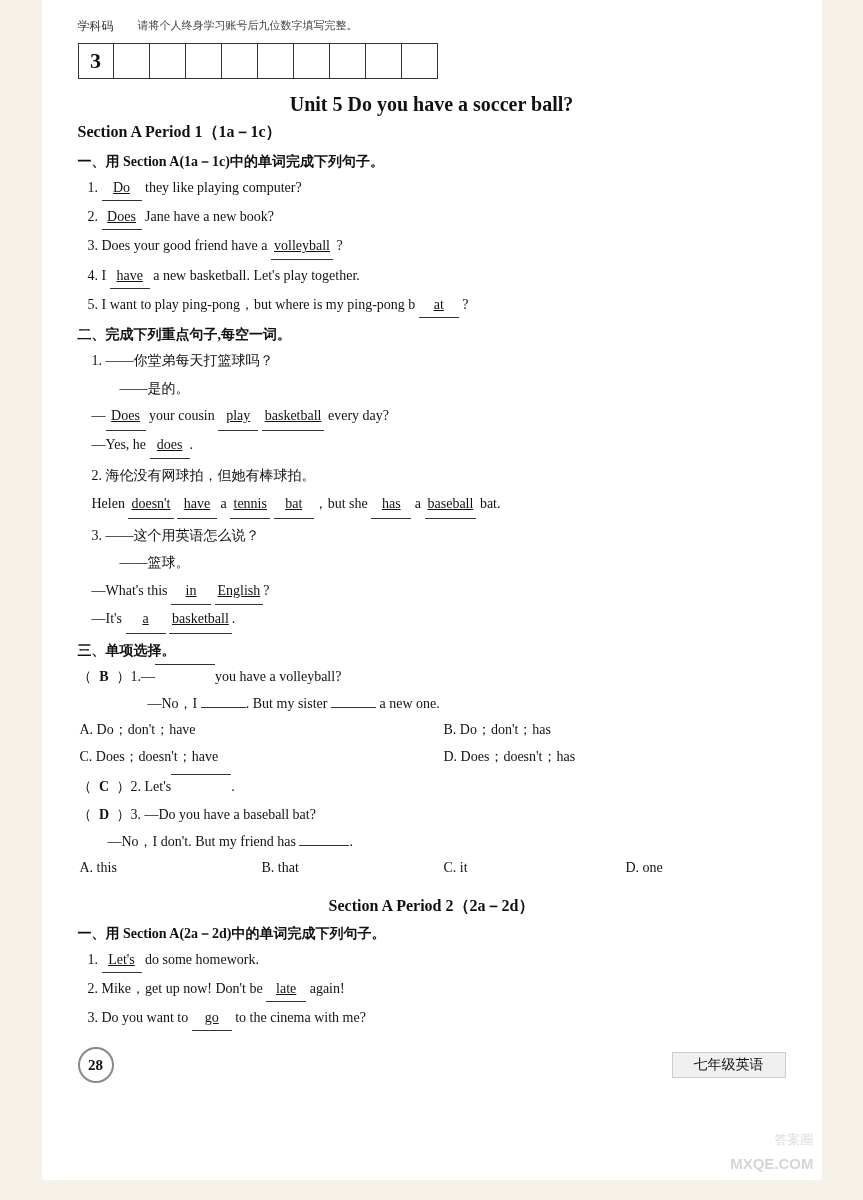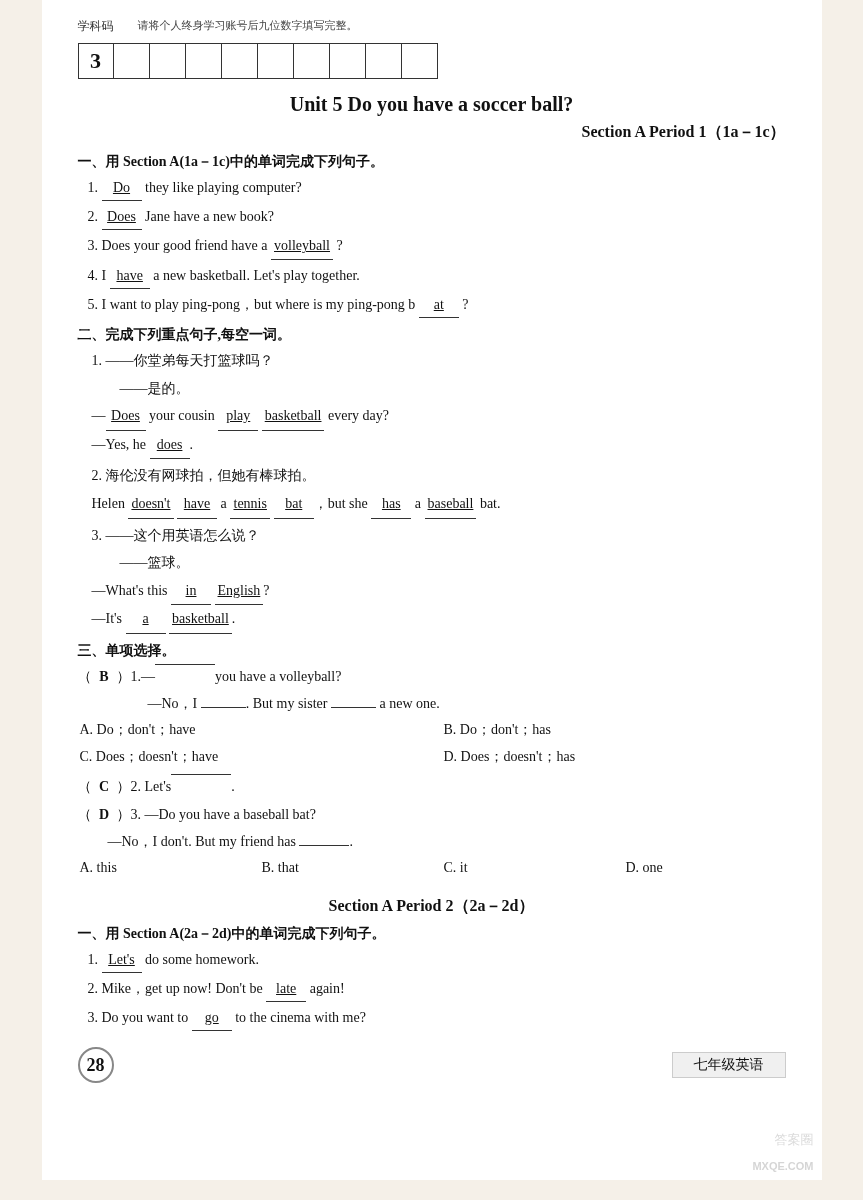--- a/index.html
+++ b/index.html
@@ -63,21 +63,21 @@
       height: 36px;
     }
     .unit-title {
       text-align: center;
       font-size: 20px;
       font-weight: bold;
       margin: 10px 0 6px 0;
       font-family: "Times New Roman", serif;
     }
     .section-title {
-      text-align: right;
+      text-align: left;
       font-size: 16px;
       font-weight: bold;
       margin: 6px 0 10px 0;
       font-family: "Times New Roman", serif;
     }
     .part-title {
       font-size: 14px;
       font-weight: bold;
       margin: 8px 0 4px 0;
     }
@@ -147,35 +147,35 @@
       margin-top: 16px;
     }
     .page-num {
       width: 36px;
       height: 36px;
       border-radius: 50%;
       border: 2px solid #888;
       display: flex;
       align-items: center;
       justify-content: center;
-      font-size: 18px;
+      font-size: 15px;
       font-weight: bold;
     }
     .grade-label {
       font-size: 14px;
       background: #f0f0f0;
       padding: 3px 21px;
       border: 1px solid #ccc;
     }
     .watermark-br {
       position: absolute;
       bottom: 8px;
       right: 8px;
       opacity: 0.35;
-      font-size: 11px;
+      font-size: 15px;
       color: #888;
       font-family: Arial, sans-serif;
       font-weight: bold;
     }
     .watermark-logo {
       position: absolute;
       bottom: 31px;
       right: 8px;
       opacity: 0.3;
       font-size: 13px;

